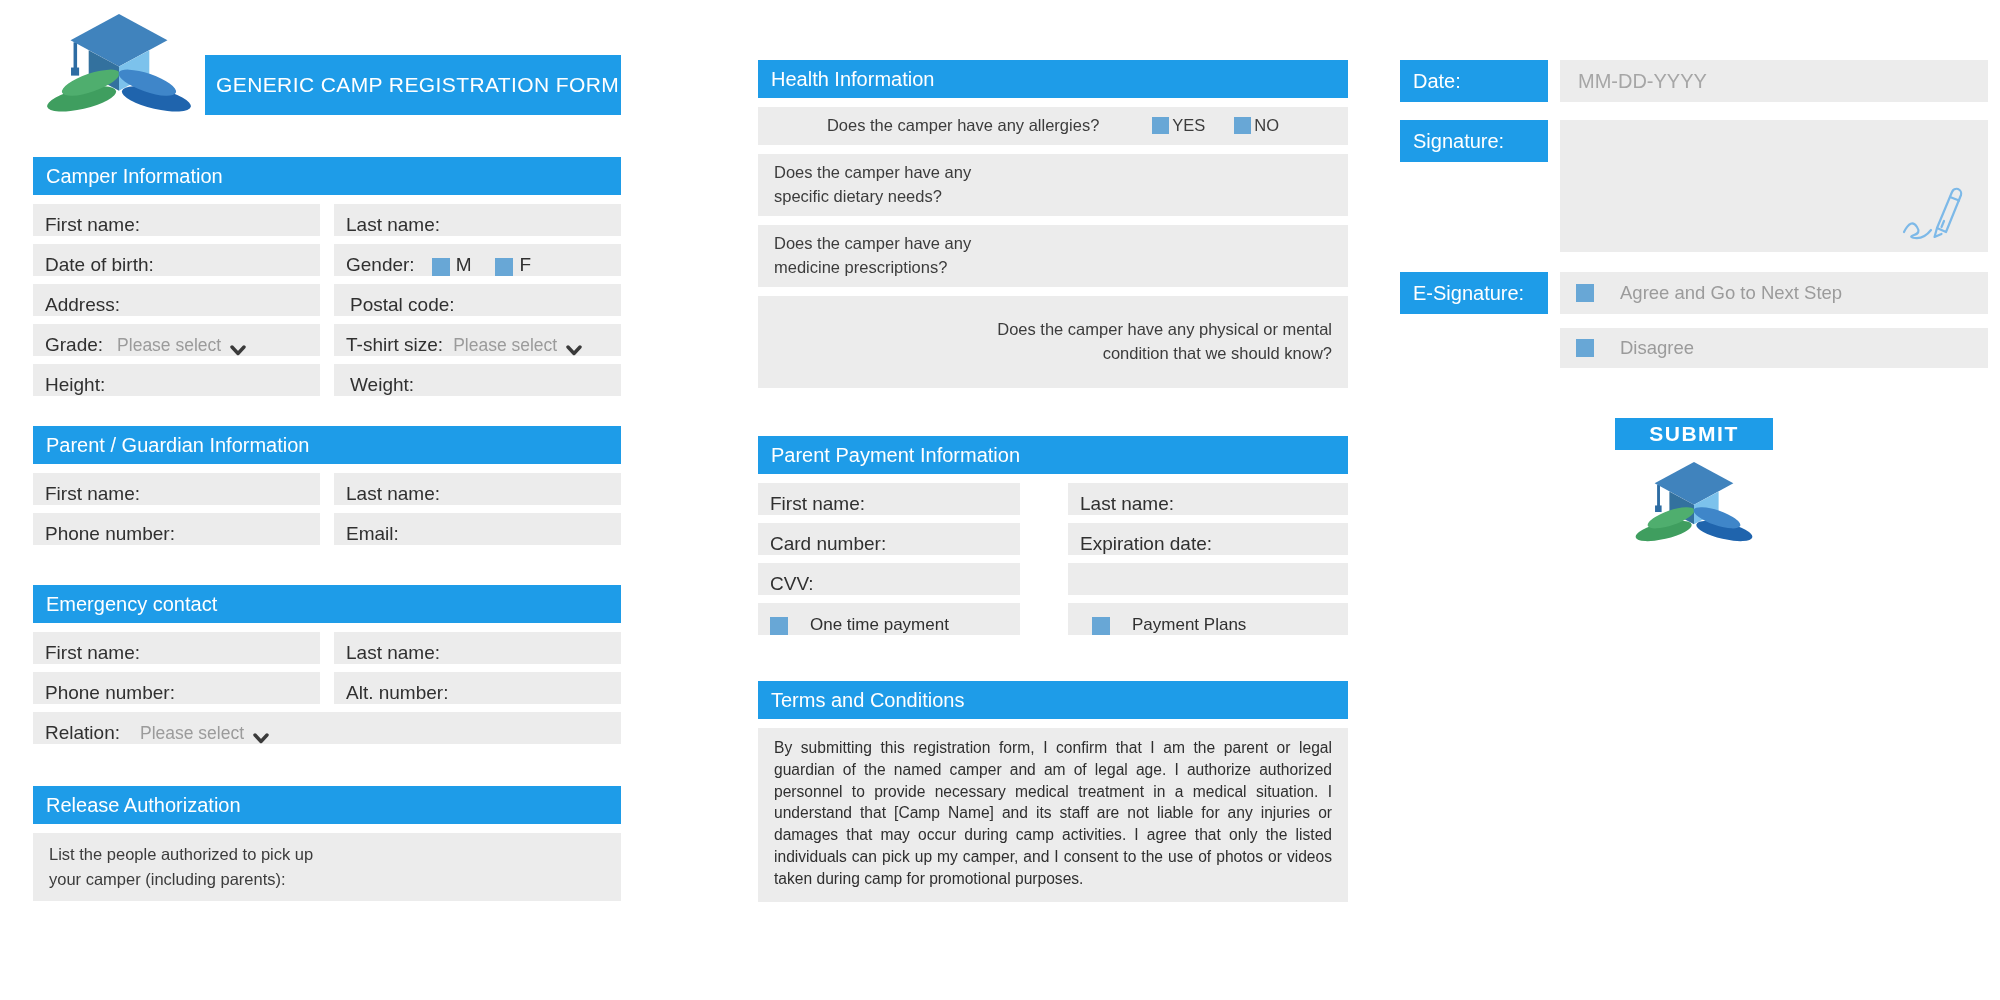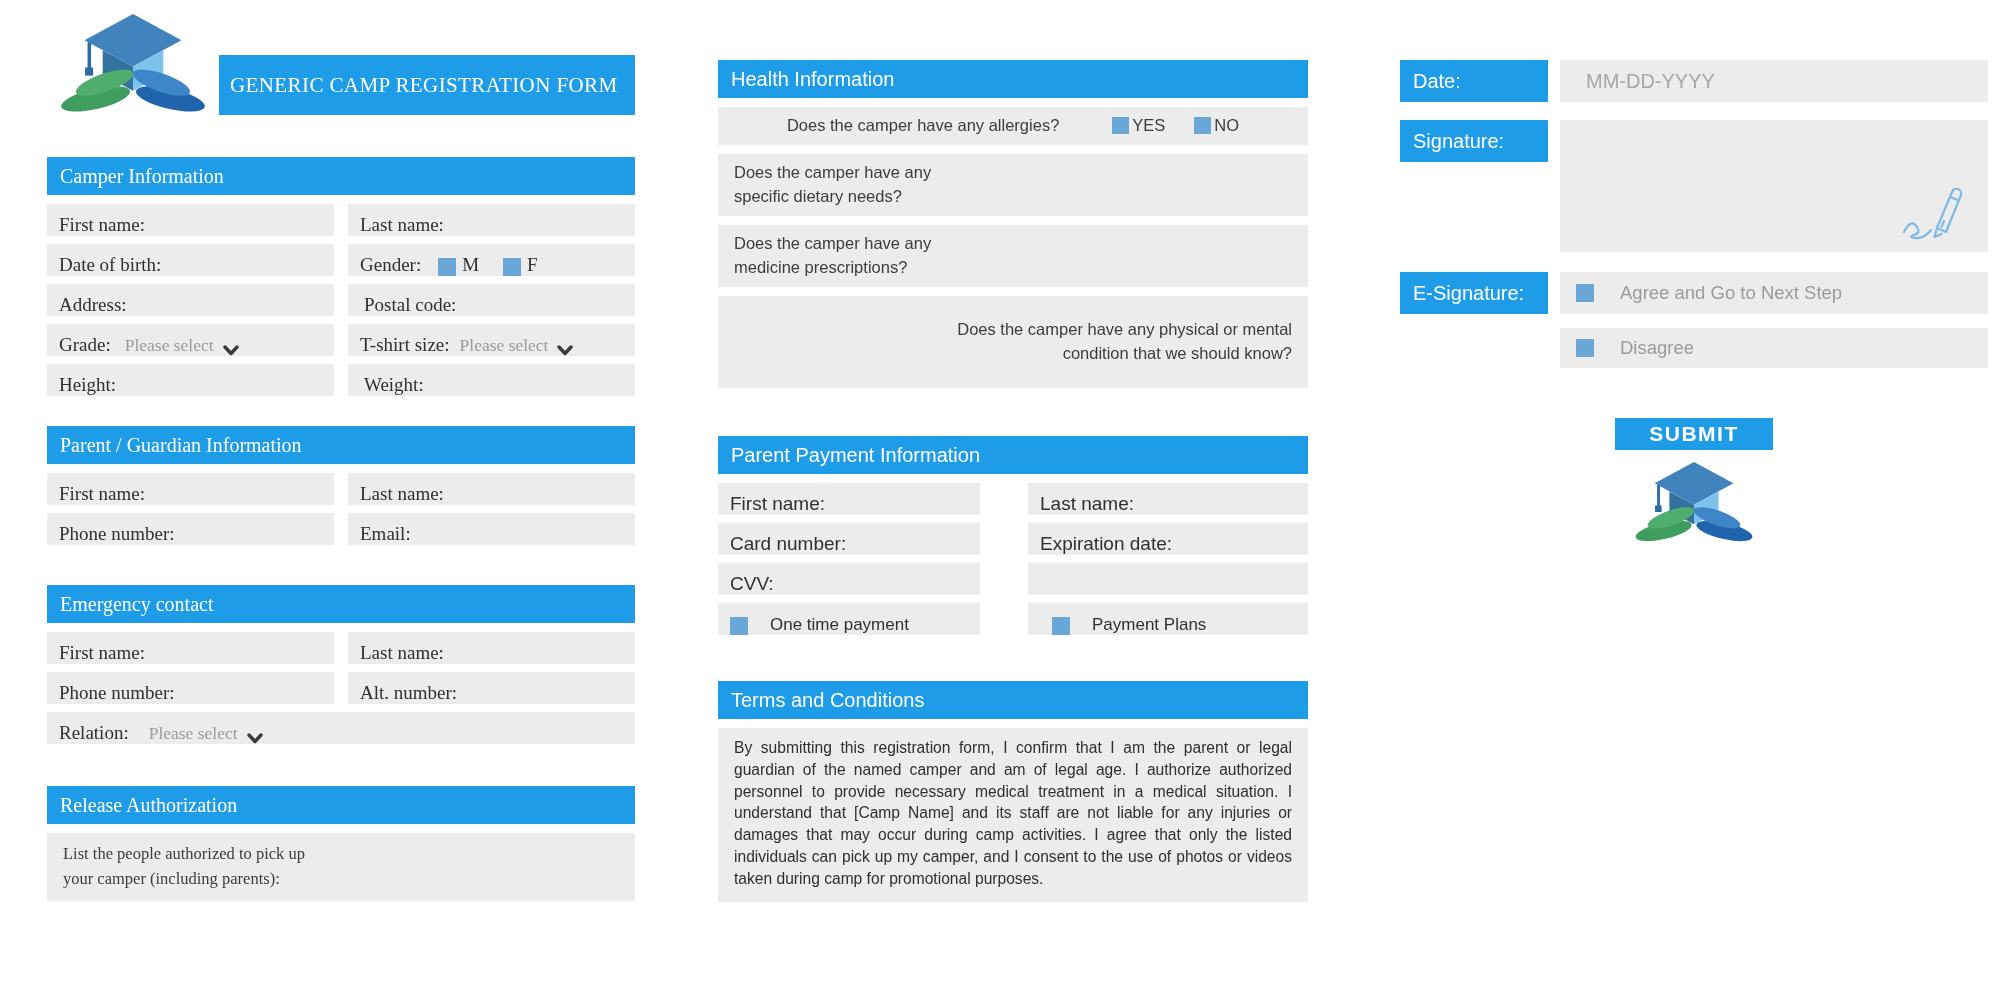--- a/index.html
+++ b/index.html
@@ -7,22 +7,22 @@
     --cb:#68a7d6;
     --field:#ececec;
     --label:#303030;
     --ph:#9b9b9b;
   }
   *{margin:0;padding:0;box-sizing:border-box;}
   html,body{width:2000px;height:1000px;background:#ffffff;
     font-family:"Liberation Sans",sans-serif;position:relative;overflow:hidden;}
 
   .col{position:absolute;}
-  .col-left{left:47px;top:14px;width:588px;font-family:Liberation Serif, serif;}
-  .col-mid{left:718px;top:60px;width:590px;}
+  .col-left{left:33px;top:14px;width:588px;}
+  .col-mid{left:758px;top:60px;width:590px;}
   .col-right{left:1400px;top:60px;width:588px;}
 
   
   .brand{display:flex;align-items:flex-end;margin-bottom:42px;}
   .brand .logo{width:172px;height:101px;flex:none;}
   .banner{flex:1;height:60px;background:var(--accent);color:#fff;display:flex;
     align-items:center;padding-left:11px;font-size:21px;letter-spacing:.4px;}
 
   
   .sec-h{height:38px;background:var(--accent);color:#fff;font-size:20px;
@@ -59,21 +59,21 @@
 
   
   .terms{background:var(--field);padding:9px 16px 12px;font-size:15.6px;
     text-align:justify;line-height:1.4;color:#2f2f2f;}
 
   
   .rrow{display:flex;margin-bottom:18px;}
   .rlabel{width:148px;height:42px;background:var(--accent);color:#fff;
     font-size:20px;display:flex;align-items:center;padding-left:13px;flex:none;}
   .rinput{margin-left:12px;flex:1;height:42px;background:var(--field);border:0;
-    outline:0;padding:0 26px;font-size:20px;color:#555;
+    outline:0;padding:0 18px;font-size:20px;color:#555;
     font-family:"Liberation Sans",sans-serif;}
   .rinput::placeholder{color:#a6a6a6;}
   .sigbox{margin-left:12px;flex:1;height:132px;background:var(--field);
     position:relative;cursor:pointer;}
   .penicon{position:absolute;right:10px;bottom:6px;}
   .esign-stack{margin-left:12px;flex:1;}
   .erow{background:var(--field);display:flex;align-items:center;height:42px;
     font-size:18.5px;color:var(--ph);}
   .erow .cb{margin-left:16px;margin-right:26px;}
   .erow2{margin-top:14px;height:40px;}

